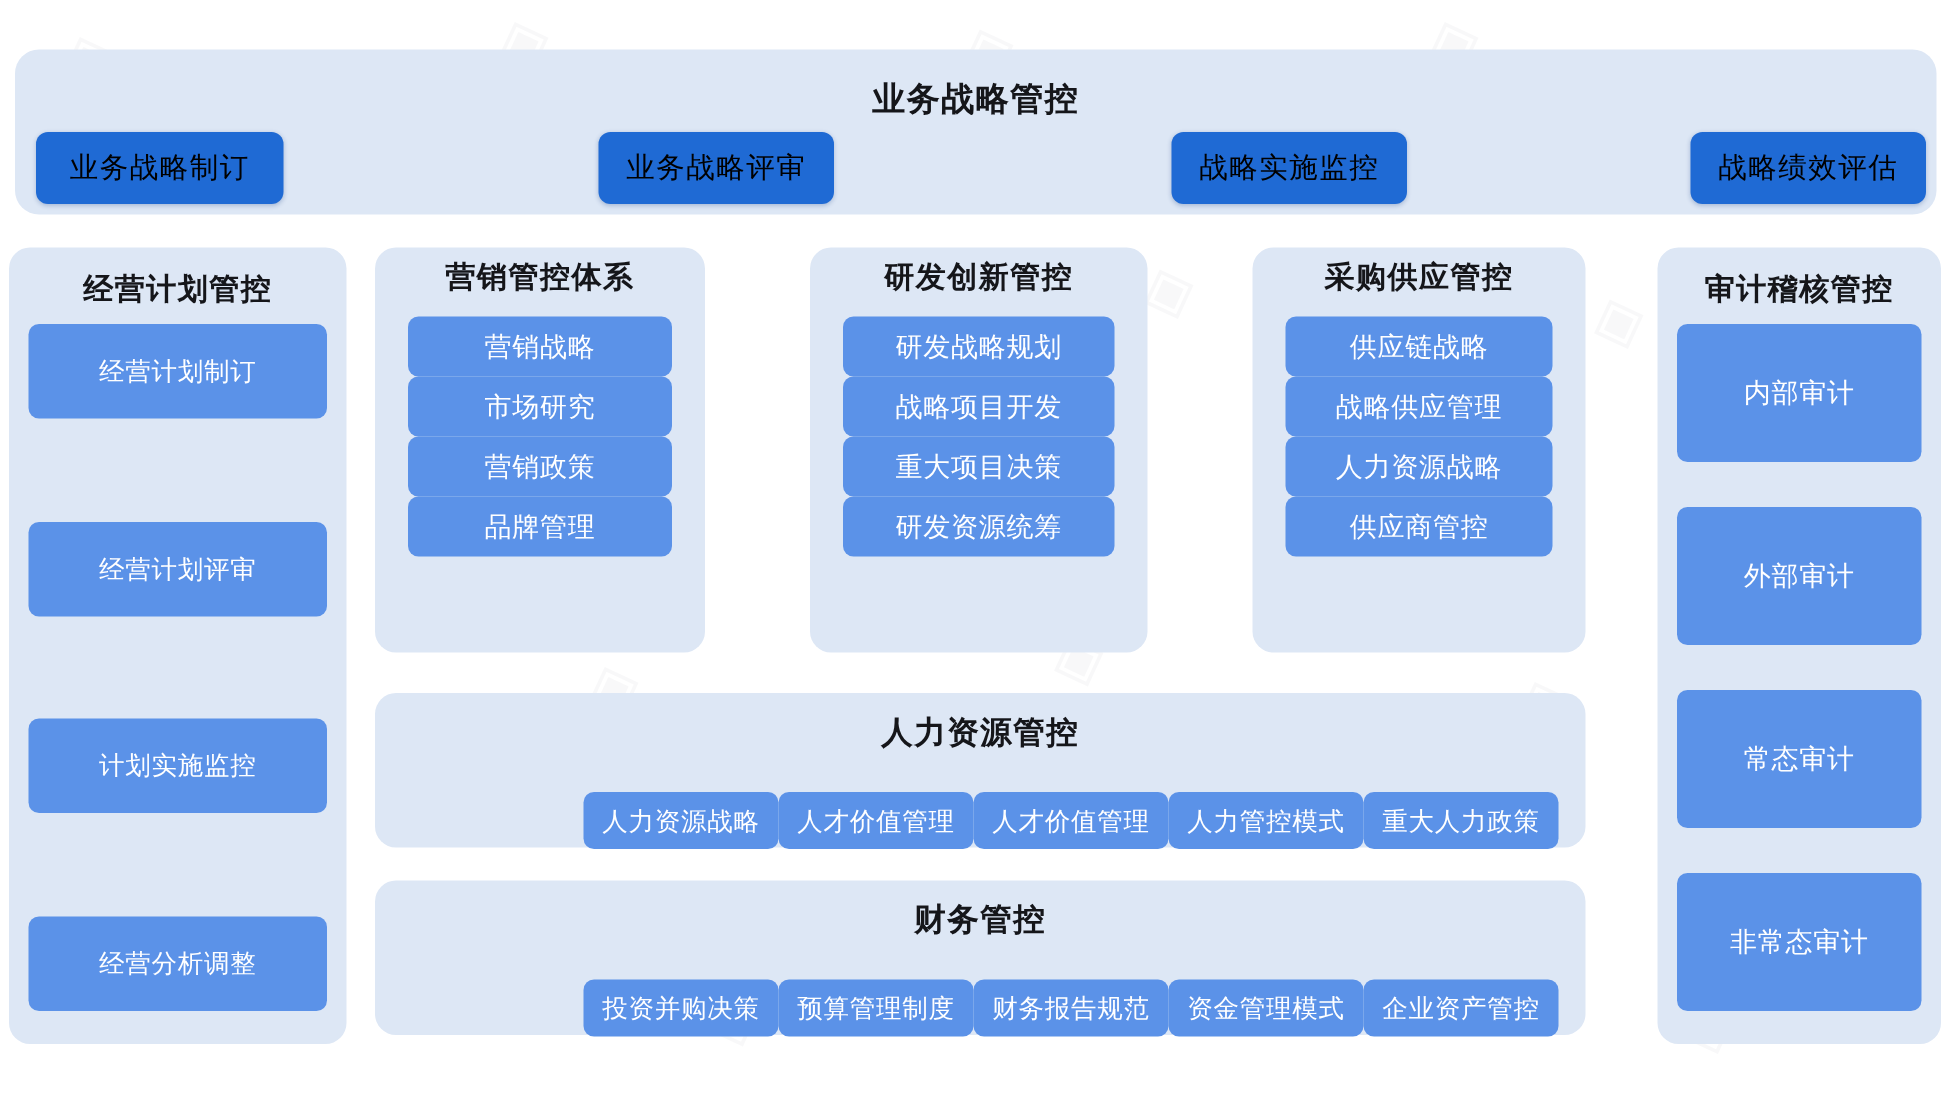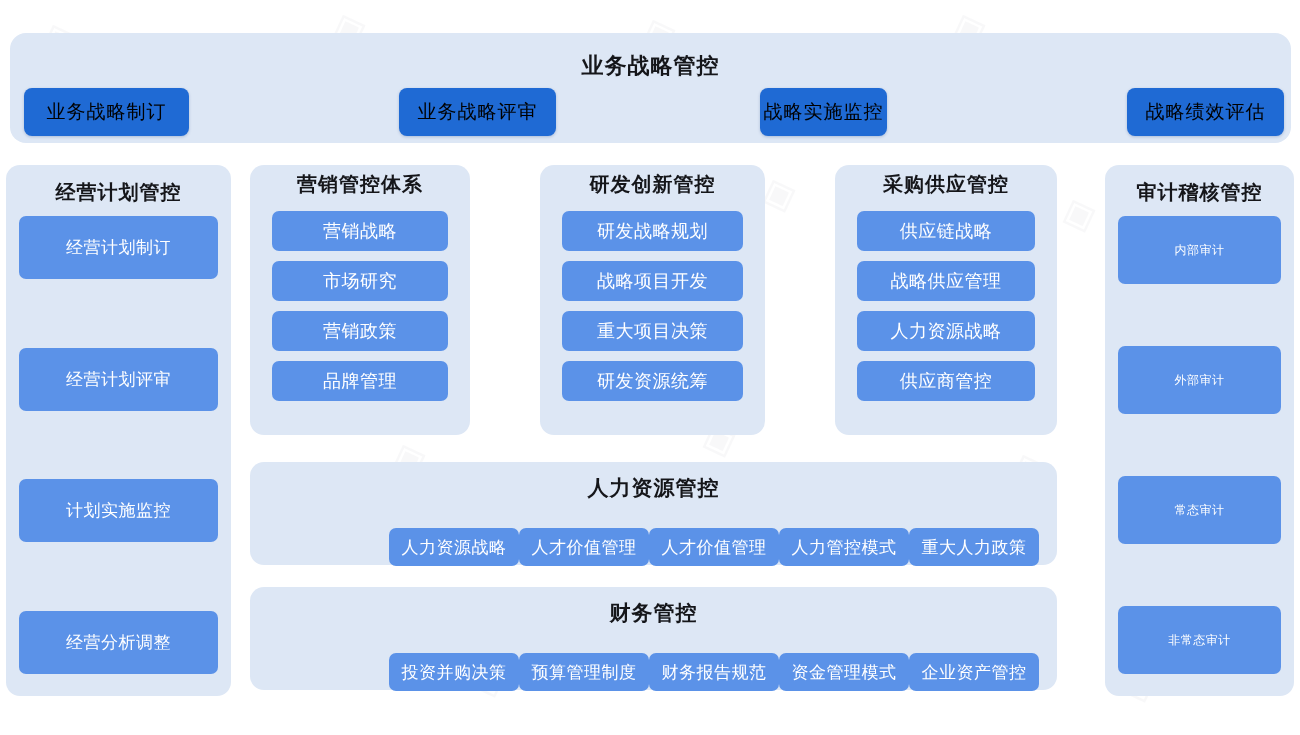--- a/index.html
+++ b/index.html
@@ -84,21 +84,21 @@
     font-weight: 400;
     letter-spacing: 1px;
     display: flex;
     align-items: center;
     justify-content: center;
     box-shadow: 0 1px 3px rgba(20, 60, 130, 0.25);
     cursor: pointer;
   }
   #bb0 { left: 14px;   top: 55px; width: 165px; }
   #bb1 { left: 389px;  top: 55px; width: 157px; }
-  #bb2 { left: 750px;  top: 55px; width: 127px; }
+  #bb2 { left: 771px;  top: 55px; width: 157px; }
   #bb3 { left: 1117px; top: 55px; width: 157px; text-align: right; }
 
   
   .btn-light {
     background: #5b92e8;
     border-radius: 7px;
     color: #ffffff;
     font-size: 18px;
     font-weight: 500;
     display: flex;
@@ -121,36 +121,35 @@
   .col-tall .panel-title { font-size: 20px; margin-bottom: 10px; }
   .col-tall .stack {
     display: flex;
     flex-direction: column;
     justify-content: space-between;
     height: 458px;
     padding: 0 13px;
     box-sizing: border-box;
   }
   #col-plan .stack .btn-light  { height: 63px; font-size: 17px; }
-  #col-audit .stack .btn-light { height: 68px; font-size: 12px; }
+  #col-audit .stack .btn-light { height: 92px; font-size: 18px; }
 
   
   .col-mid {
     top: 165px;
     height: 270px;
     padding-top: 6px;
   }
   #col-mkt { left: 250px; width: 220px; }
   #col-rnd { left: 540px; width: 225px; }
   #col-pur { left: 835px; width: 222px; }
   .col-mid .panel-title { font-size: 20px; margin-bottom: 13px; }
   .col-mid .stack {
     display: flex;
     flex-direction: column;
-    gap: 10px;
     padding: 0 22px;
     box-sizing: border-box;
   }
   .col-mid .stack .btn-light { height: 40px; font-size: 18px; }
 
   
   .panel-wide {
     left: 250px;
     width: 807px;
     height: 103px;

